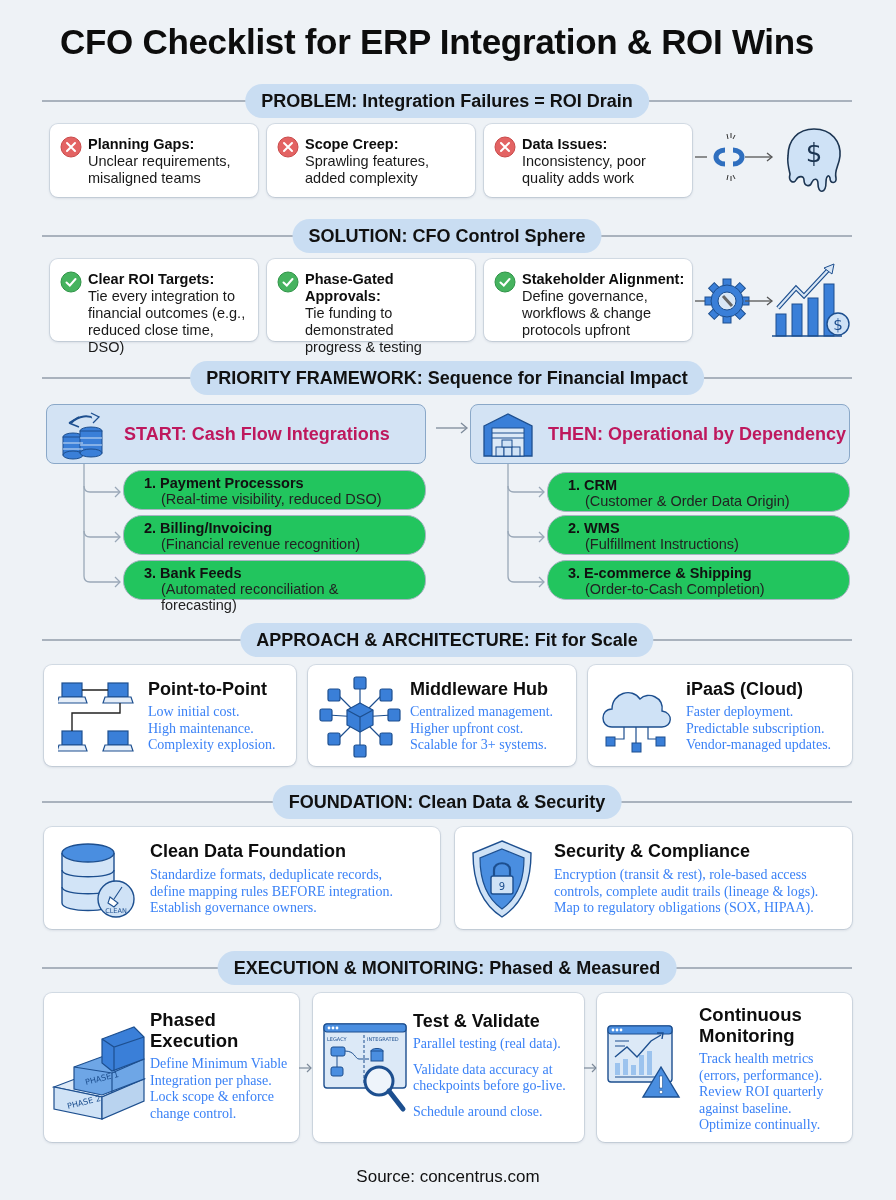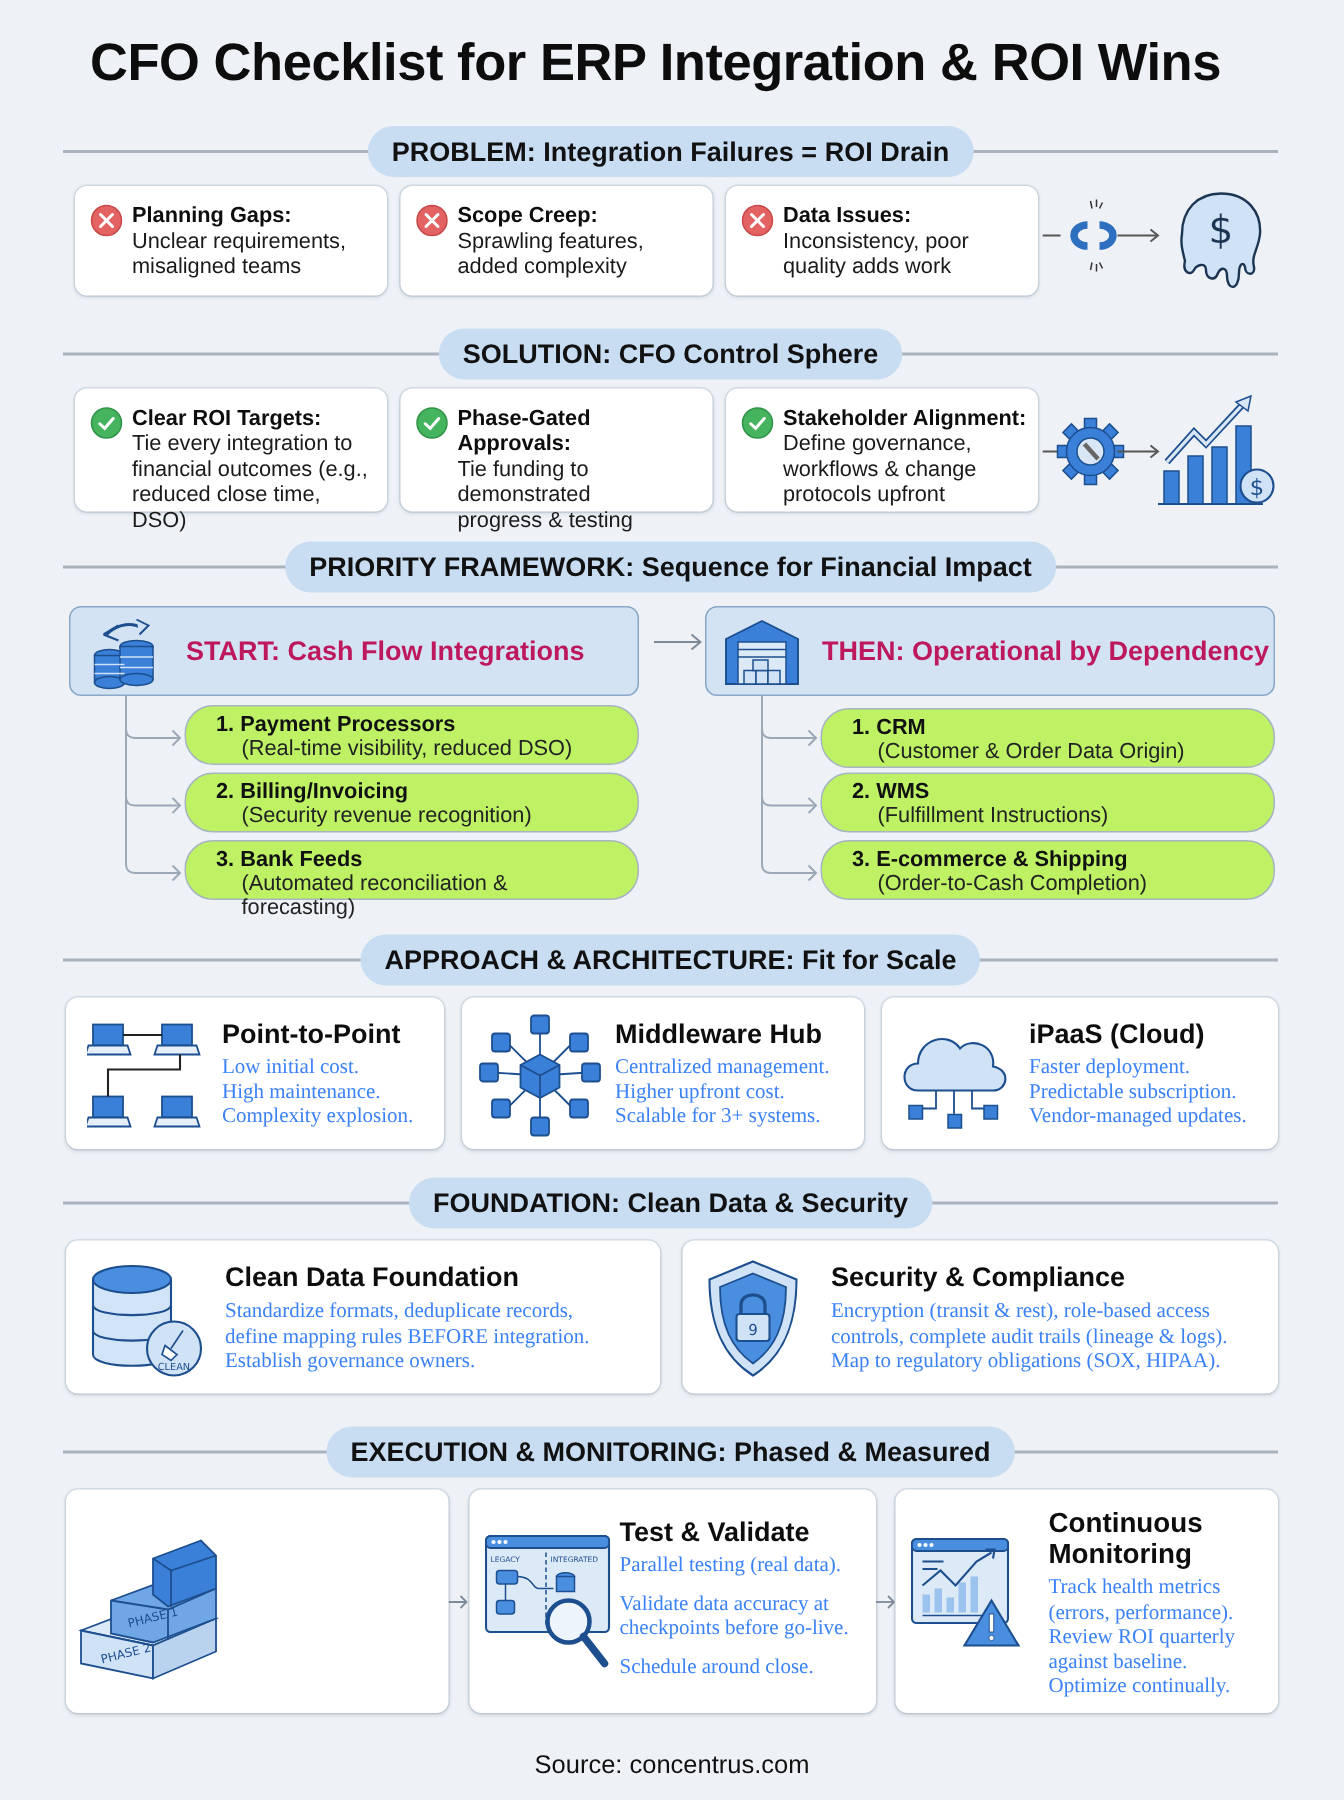--- a/index.html
+++ b/index.html
@@ -31,21 +31,21 @@
   .ctext { position: absolute; left: 38px; top: 12px; right: 6px; font-size: 14.5px; line-height: 17px; color: #1a1a1a; }
   .ctext b { display: block; font-weight: 700; color: #0d0d0d; }
   .icon { position: absolute; }
   .icon svg { display: block; }
   
   .pbox {
     position: absolute; background: #d3e3f4; border: 1.5px solid #8aa8c8; border-radius: 8px;
   }
   .pbox .ptitle { position: absolute; top: 19px; font-size: 18px; font-weight: 700; color: #be185d; white-space: nowrap; }
   .pitem {
-    position: absolute; background: #bef264; border: 1.3px solid #a7b4c2; border-radius: 19px;
+    position: absolute; background: #22c55e; border: 1.3px solid #a7b4c2; border-radius: 19px;
     font-size: 14.5px; line-height: 16px; padding: 4px 20px;
   }
   .pitem b { display: block; font-weight: 700; color: #111; }
   .pitem span { display: block; padding-left: 17px; color: #222; }
   .bh { font-size: 18px; font-weight: 700; color: #0d0d0d; line-height: 21px; }
   .bt { font-size: 14px; line-height: 16.5px; color: #3b82f6; font-family: Liberation Serif, serif; }
   .source { position: absolute; left: 0; width: 896px; top: 1167px; text-align: center; font-size: 17px; color: #111; }
   .arrow-txt { position: absolute; color: #8b98a8; font-size: 18px; }
 </style>
 </head>
@@ -232,21 +232,21 @@
   <path d="M4 22 Q4 28 10 28 H40 M4 67 Q4 73 10 73 H40" fill="none" stroke="#9aa8b8" stroke-width="1.3"></path>
   <path d="M35 23 l5 5 l-5 5 M35 68 l5 5 l-5 5 M35 113 l5 5 l-5 5" fill="none" stroke="#9aa8b8" stroke-width="1.3"></path>
 </svg>
 
 <div class="pitem" style="left:123px;top:470px;width:303px;height:40px">
     <b>1. Payment Processors</b>
     <span>(Real-time visibility, reduced DSO)</span>
   </div>
 <div class="pitem" style="left:123px;top:515px;width:303px;height:40px">
     <b>2. Billing/Invoicing</b>
-    <span>(Security revenue recognition)</span>
+    <span>(Financial revenue recognition)</span>
   </div>
 <div class="pitem" style="left:123px;top:560px;width:303px;height:40px">
     <b>3. Bank Feeds</b>
     <span>(Automated reconciliation &amp; forecasting)</span>
   </div>
 
 <div class="pitem" style="left:547px;top:472px;width:303px;height:40px">
     <b>1. CRM</b>
     <span>(Customer &amp; Order Data Origin)</span>
   </div>
@@ -406,20 +406,32 @@
         <path d="M50 84 L92 66 V88 L50 106 Z" fill="#b9d3ef"></path>
         <path d="M22 54 L60 40 L92 46 V66 L50 82 L22 76 Z" fill="#6ea6e6"></path>
         <path d="M22 54 L60 60 L92 46" fill="none"></path>
         <path d="M60 60 V80" fill="none"></path>
         <path d="M50 26 L82 14 L92 24 V46 L60 58 L50 50 Z" fill="#3a7fd8"></path>
         <path d="M50 26 L62 34 L92 24 M62 34 V58" fill="none"></path>
       </g>
       <text x="34" y="72" font-size="8" fill="#1d4f8f" transform="rotate(-14 34 72)" font-family="DejaVu Sans, sans-serif">PHASE 1</text>
       <text x="16" y="96" font-size="8" fill="#1d4f8f" transform="rotate(-14 16 96)" font-family="DejaVu Sans, sans-serif">PHASE 2</text>
     </svg>
+  </div>
+  <div style="position:absolute;left:106px;top:16px">
+    <div class="bh" style="font-size:18.5px">
+        <div>Phased</div>
+        <div>Execution</div>
+      </div>
+    <div class="bt" style="margin-top:5px;font-size:14px">
+        <div>Define Minimum Viable</div>
+        <div>Integration per phase.</div>
+        <div>Lock scope &amp; enforce</div>
+        <div>change control.</div>
+      </div>
   </div>
 </div>
 
 <div class="arrow-txt" style="left:299px;top:1058px">
   <svg width="14" height="12" viewBox="0 0 14 12">
       <line x1="0" y1="6" x2="12" y2="6" stroke="#7d8a9a" stroke-width="1.2"></line>
       <path d="M8 2 l4 4 l-4 4" fill="none" stroke="#7d8a9a" stroke-width="1.2"></path>
     </svg>
 </div>
 

